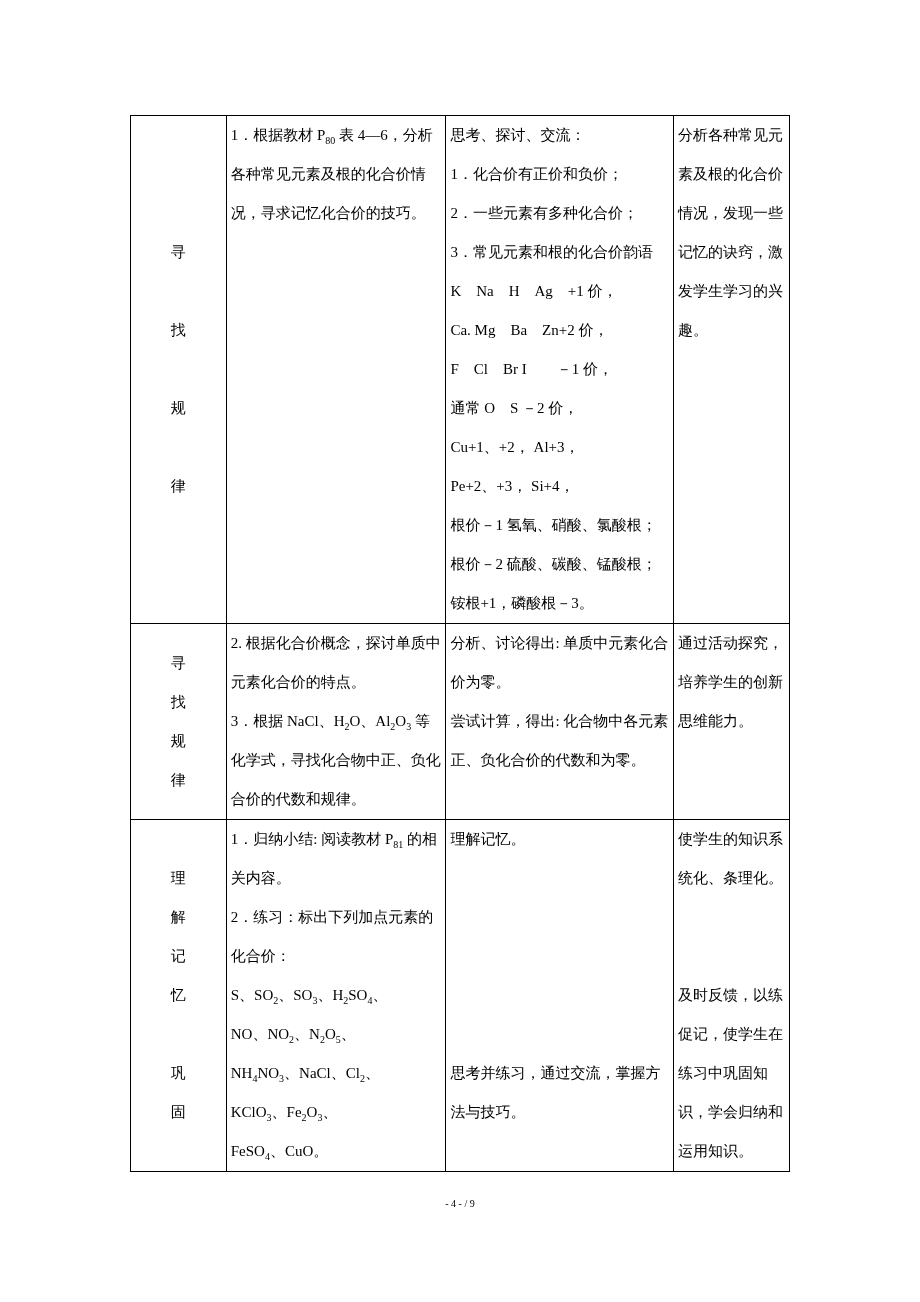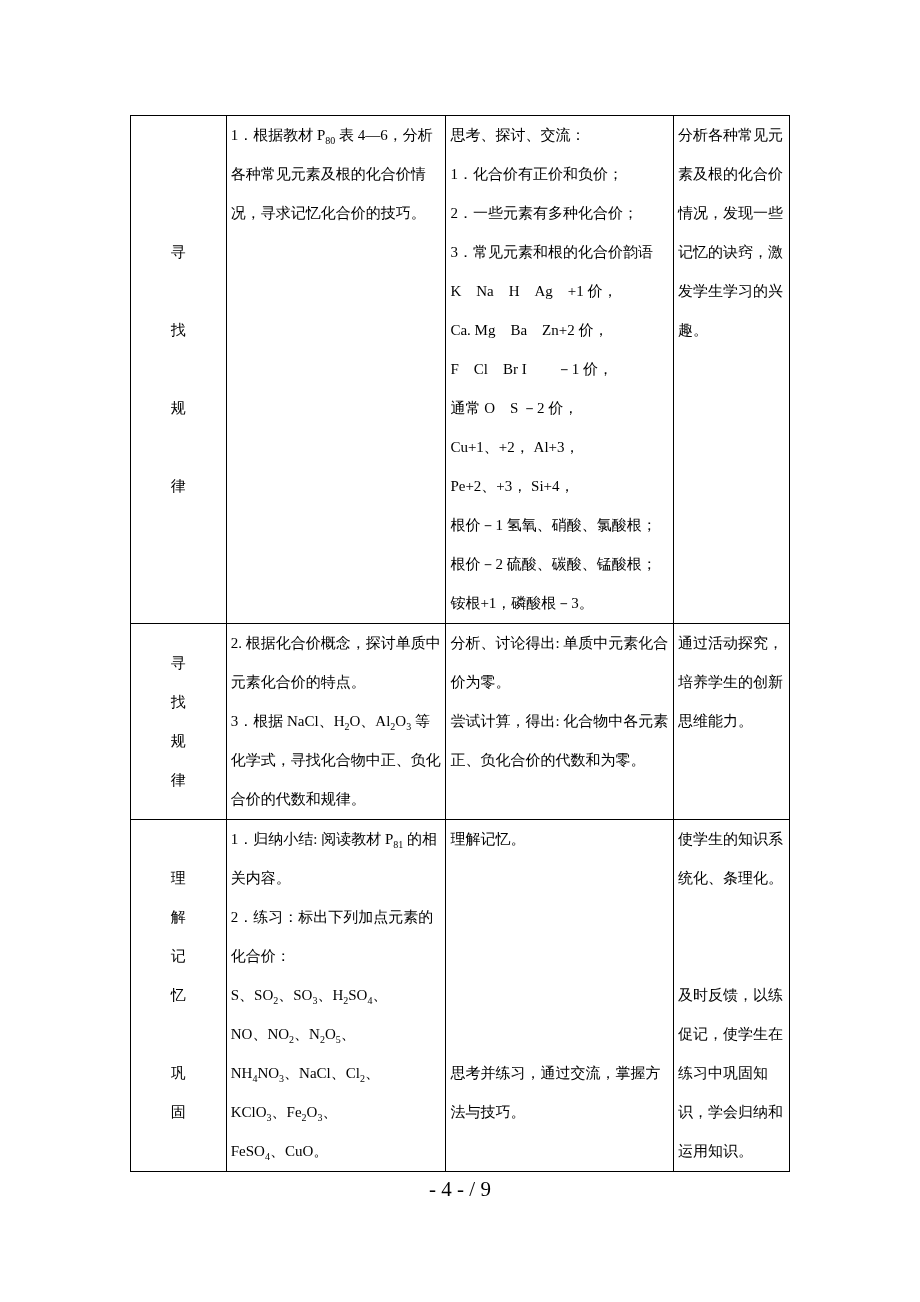--- a/index.html
+++ b/index.html
@@ -37,21 +37,21 @@
   .col2 { width: 218px; }
   .col3 { width: 226px; }
   .col4 { width: 115px; }
   .vtext { letter-spacing: 0; }
   .footer {
     position: absolute;
     bottom: 85px;
     left: 0;
     width: 100%;
     text-align: center;
-    font-size: 21px;
+    font-size: 10px;
     font-family: "SimSun", serif;
     color: #000;
   }
   .sub { font-size: 10px; vertical-align: sub; }
 </style>
 </head>
 <body>
 
 <div class="page">
   <table>

